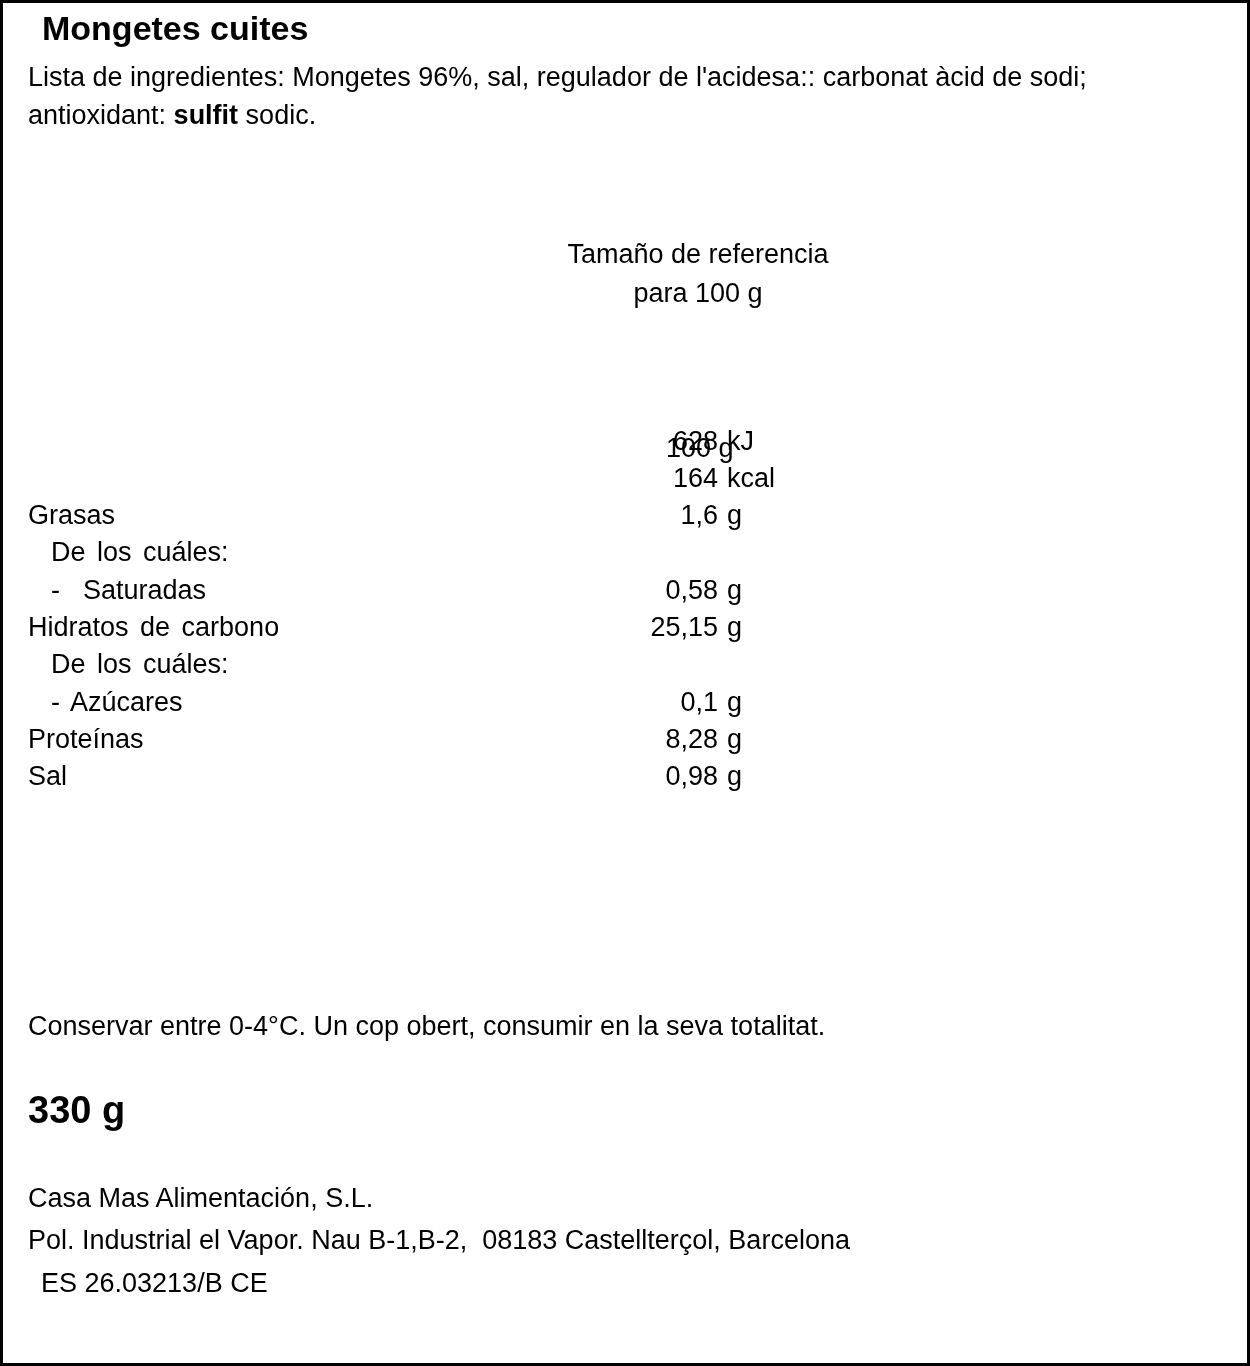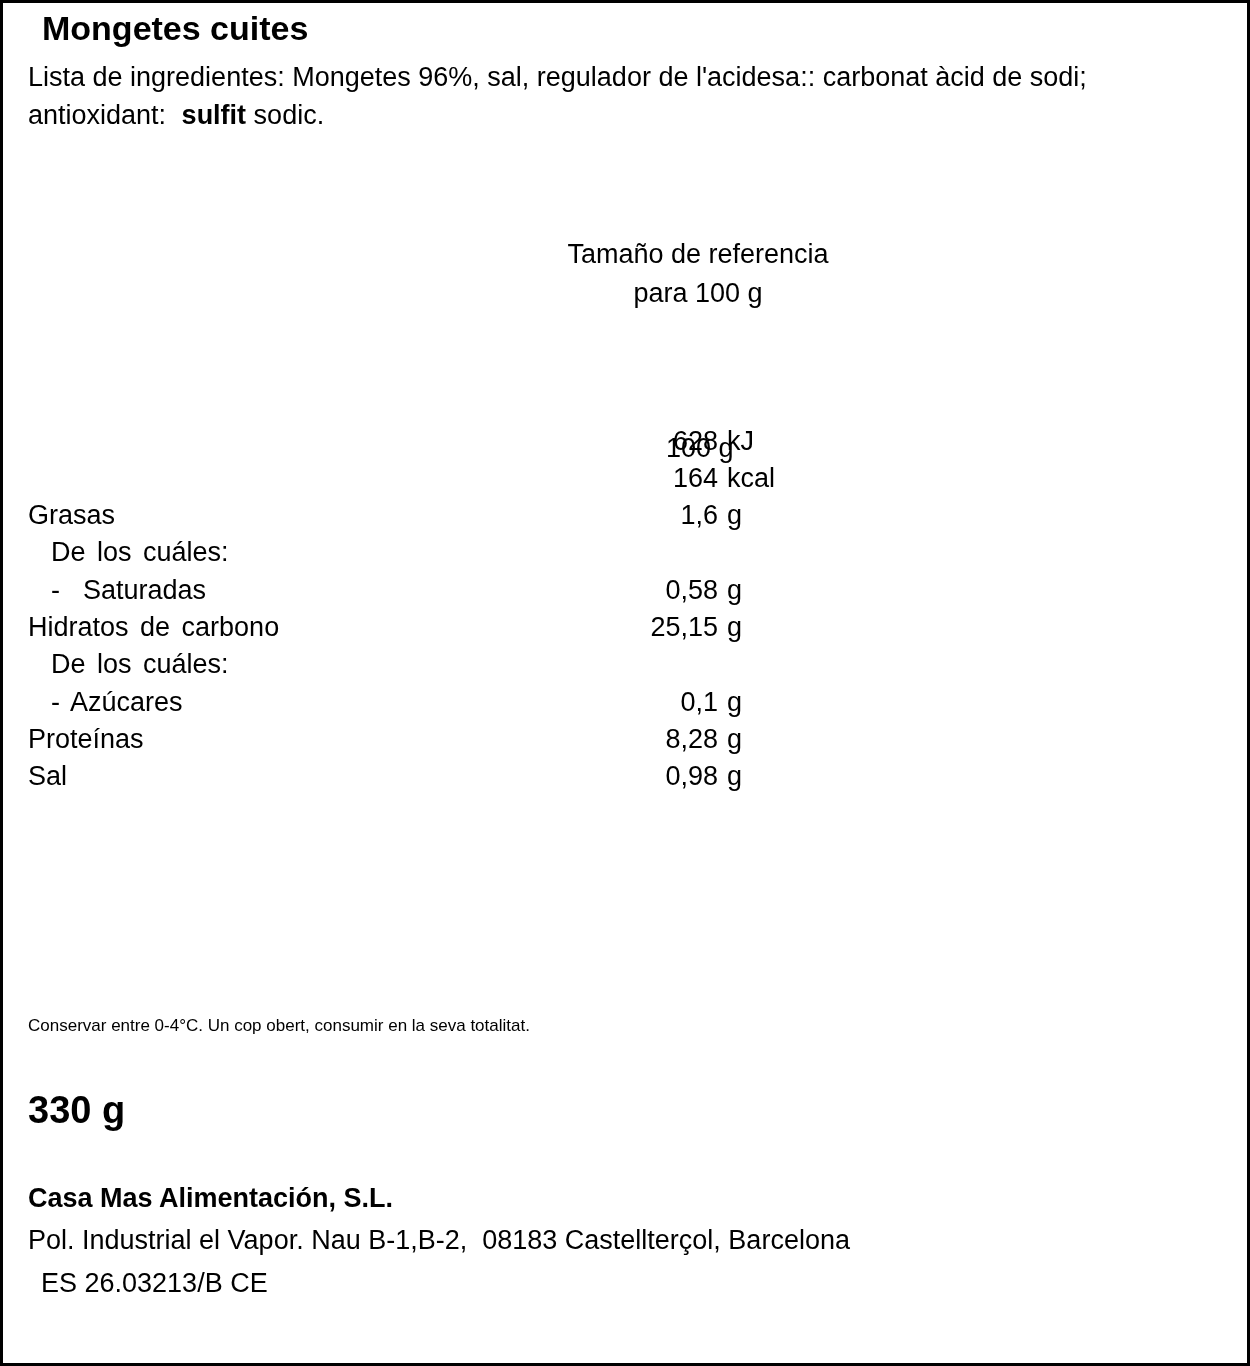--- a/index.html
+++ b/index.html
@@ -9,32 +9,32 @@
       width: 1250px; height: 1366px;
       box-sizing: border-box;
       border: 3px solid #000000;
       background: #ffffff;
       font-family: "Liberation Sans", sans-serif;
       color: #000000;
     }
     .abs { position: absolute; white-space: nowrap; }
     .title { left: 19px; top: 4px; font-size: 34px; font-weight: bold; line-height: 42px; margin-left: 20px; }
     .ingredients { left: 25px; top: 55px; width: 1200px; font-size: 27px; line-height: 38px; white-space: normal; }
-    .ingredients b { font-weight: bold; margin-left: 8px; }
+    .ingredients b { font-weight: bold; }
     .ref { left: 0; width: 1390px; text-align: center; font-size: 27px; line-height: 38px; }
     .ref1 { top: 232px; }
     .ref2 { top: 271px; }
     .row { position: absolute; left: 0; width: 1250px; height: 37px; font-size: 27px; line-height: 37px; }
     .row .label { position: absolute; left: 25px; top: 0; white-space: pre; word-spacing: 4px; }
     .row .num { position: absolute; right: 535px; top: 0; text-align: right; }
     .row .unit { position: absolute; left: 724px; top: 0; }
     .header-col { position: absolute; left: 663px; top: 383px; font-size: 27px; line-height: 37px; margin-top: 44px; }
-    .storage { left: 25px; top: 1004px; font-size: 17px; line-height: 38px; }
+    .storage { left: 25px; top: 1004px; font-size: 27px; line-height: 38px; }
     .weight { left: 25px; top: 1087px; font-size: 38px; font-weight: bold; line-height: 40px; }
-    .company { left: 25px; top: 1176px; font-size: 27px; font-weight: bold; line-height: 38px; }
+    .company { left: 25px; top: 1176px; font-size: 27px; font-weight: normal; line-height: 38px; }
     .address { left: 25px; top: 1218px; font-size: 27px; line-height: 38px; white-space: pre; text-align: center; }
     .regnum { left: 25px; top: 1261px; font-size: 27px; line-height: 38px; margin-left: 13px; }
   </style>
 </head>
 <body>
 
 <div class="frame">
 
   <div class="abs title">Mongetes cuites</div>
 

